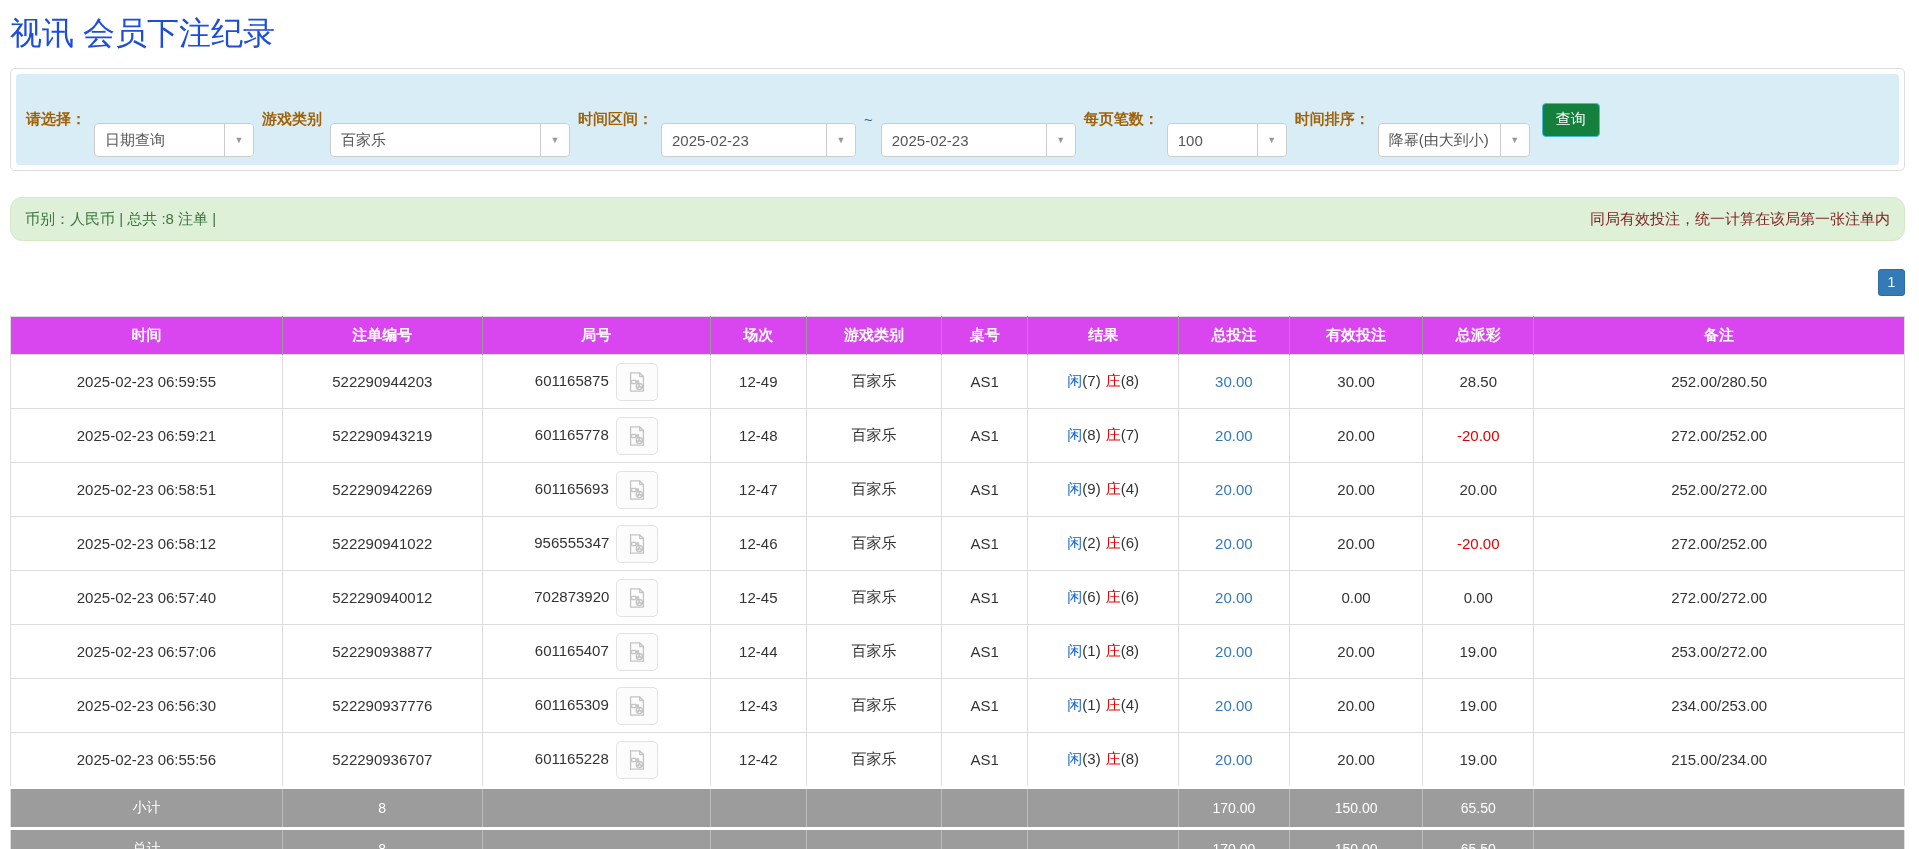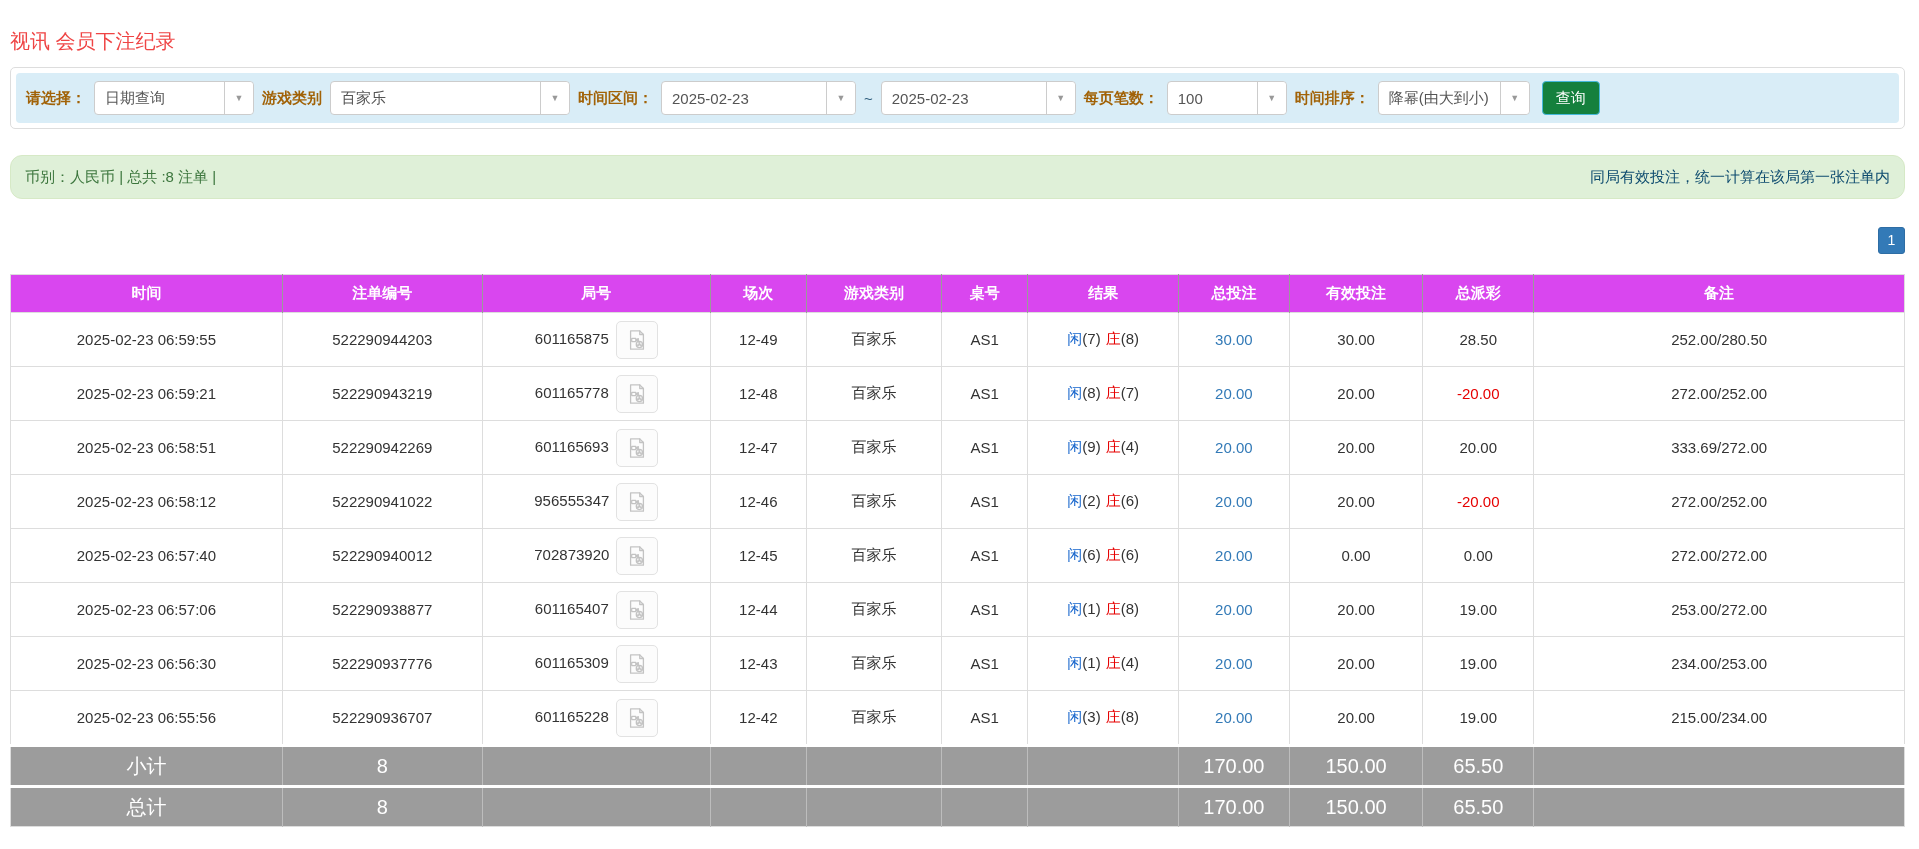--- a/index.html
+++ b/index.html
@@ -1,34 +1,34 @@
 <!DOCTYPE html>
 <html><head>
 <meta charset="utf-8">
 <style>
   html,body{margin:0;padding:0;}
   body{width:1919px;height:849px;overflow:hidden;background:#fff;
        font-family:"Liberation Sans","DejaVu Sans",sans-serif;color:#333;}
   .page{box-sizing:border-box;height:849px;padding:0 14px 0 10px;overflow:hidden;}
-  .page-title{font-size:20px;font-weight:500;margin:28px 0 12px;color:#ef4444;}
+  .page-title{font-size:32px;font-weight:500;margin:12px 0 12px;color:#1d4ed8;}
   .panel{border:1px solid #ddd;border-radius:5px;padding:5px;background:#fff;}
   .filter-bar{background:#d9edf7;border-radius:4px;padding:8px 10px;display:flex;align-items:center;gap:8px;font-size:15px;}
   .flabel{color:#a16207;font-weight:bold;white-space:nowrap;}
   .tilde{color:#2a5a7a;}
   .sel{background:#fff;border:1px solid #ccc;border-radius:4px;height:34px;display:flex;align-items:center;
-       justify-content:space-between;box-sizing:border-box;cursor:pointer;flex:0 0 auto;}
+       justify-content:space-between;box-sizing:border-box;cursor:pointer;flex:0 0 auto;margin-top:41px;}
   .sel-text{padding:0 10px;color:#555;white-space:nowrap;overflow:hidden;}
   .caret-box{width:28px;align-self:stretch;border-left:1px solid #ccc;display:flex;align-items:center;
              justify-content:center;color:#999;font-size:9px;background:#fff;border-radius:0 4px 4px 0;}
   .w160{width:160px}.w240{width:240px}.w195{width:195px}.w120{width:120px}.w190{width:152px}
   .btn-search{background:#15803d;border:1px solid #46b8da;color:#fff;font-size:15px;border-radius:4px;
               height:34px;padding:0 13px;margin-left:4px;cursor:pointer;}
   .alert{margin-top:26px;background:#dff0d8;border:1px solid #d6e9c6;border-radius:12px;height:44px;
          display:flex;align-items:center;justify-content:space-between;padding:0 14px;font-size:15px;color:#3c763d;box-sizing:border-box;}
-  .notice{color:#0c4a6e;}
+  .notice{color:#7f1d1d;}
   .pager{display:flex;justify-content:flex-end;margin-top:28px;}
   .pager.bottom{margin-top:24px;}
   .page-btn{width:27px;height:27px;background:#337ab7;border:1px solid #2e6da4;color:#fff;border-radius:3px;
             font-size:14px;cursor:pointer;padding:0;line-height:25px;}
   table{width:100%;border-collapse:collapse;margin-top:20px;table-layout:fixed;font-size:15px;border:1px solid #ddd;}
   thead th{background:#d946ef;color:#fff;font-weight:bold;height:37px;border-right:1px solid #9a9a9a;
            font-size:15px;padding:0;}
   thead th:last-child{border-right:none;}
   thead th:nth-child(1){width:14.3%}  thead th:nth-child(2){width:10.5%}
   thead th:nth-child(3){width:12.0%}  thead th:nth-child(4){width:5.0%}
@@ -36,21 +36,21 @@
   thead th:nth-child(7){width:7.9%}   thead th:nth-child(8){width:5.8%}
   thead th:nth-child(9){width:7.0%}   thead th:nth-child(10){width:5.8%}
   tbody td{border:1px solid #ddd;height:53px;text-align:center;color:#333;padding:0 4px;}
   .rp{color:#1464cc;}
   .rb{color:#e60000;margin-left:5px;}
   .bet-link{color:#337ab7;cursor:pointer;text-decoration:none;}
   .payout.neg{color:#e60000;}
   .vid-btn{display:inline-flex;align-items:center;justify-content:center;width:40px;height:36px;
            border:1px solid #e2e2e2;border-radius:5px;background:#fcfcfc;margin-left:7px;vertical-align:middle;cursor:pointer;}
   tfoot td{background:#9c9c9c;color:#fff;text-align:center;height:36px;border-top:3px solid #fff;
-           border-right:1px solid #bdbdbd;font-size:20px;}
+           border-right:1px solid #bdbdbd;font-size:14px;}
   tfoot td:last-child{border-right:none;}
 </style>
 </head>
 <body>
 
 <div class="page">
 
   <h1 class="page-title">视讯 会员下注纪录</h1>
 
   <div class="panel">
@@ -198,21 +198,21 @@
     </td>
     <td>12-47</td>
     <td>百家乐</td>
     <td>AS1</td>
     <td>
       <span class="rp">闲</span><span>(9)</span><span class="rb">庄</span><span>(4)</span>
     </td>
     <td><a class="bet-link">20.00</a></td>
     <td>20.00</td>
     <td class="payout">20.00</td>
-    <td>333.69/272.00</td>
+    <td>252.00/272.00</td>
   </tr>
         <tr class="data-row">
     <td>2025-02-23 06:58:12</td>
     <td>522290941022</td>
     <td>
       <span>956555347</span><span class="vid-btn">
               <svg width="22" height="22" viewBox="0 0 24 24" fill="none" stroke="#c3c3c3" stroke-width="1.4" stroke-linejoin="round" stroke-linecap="round">
         <path d="M5 2 h10 l4 4 v16 h-14 z"></path>
         <path d="M15 2 v4 h4"></path>
         <rect x="6.2" y="10.2" width="4.6" height="3.6" rx="0.5"></rect>

